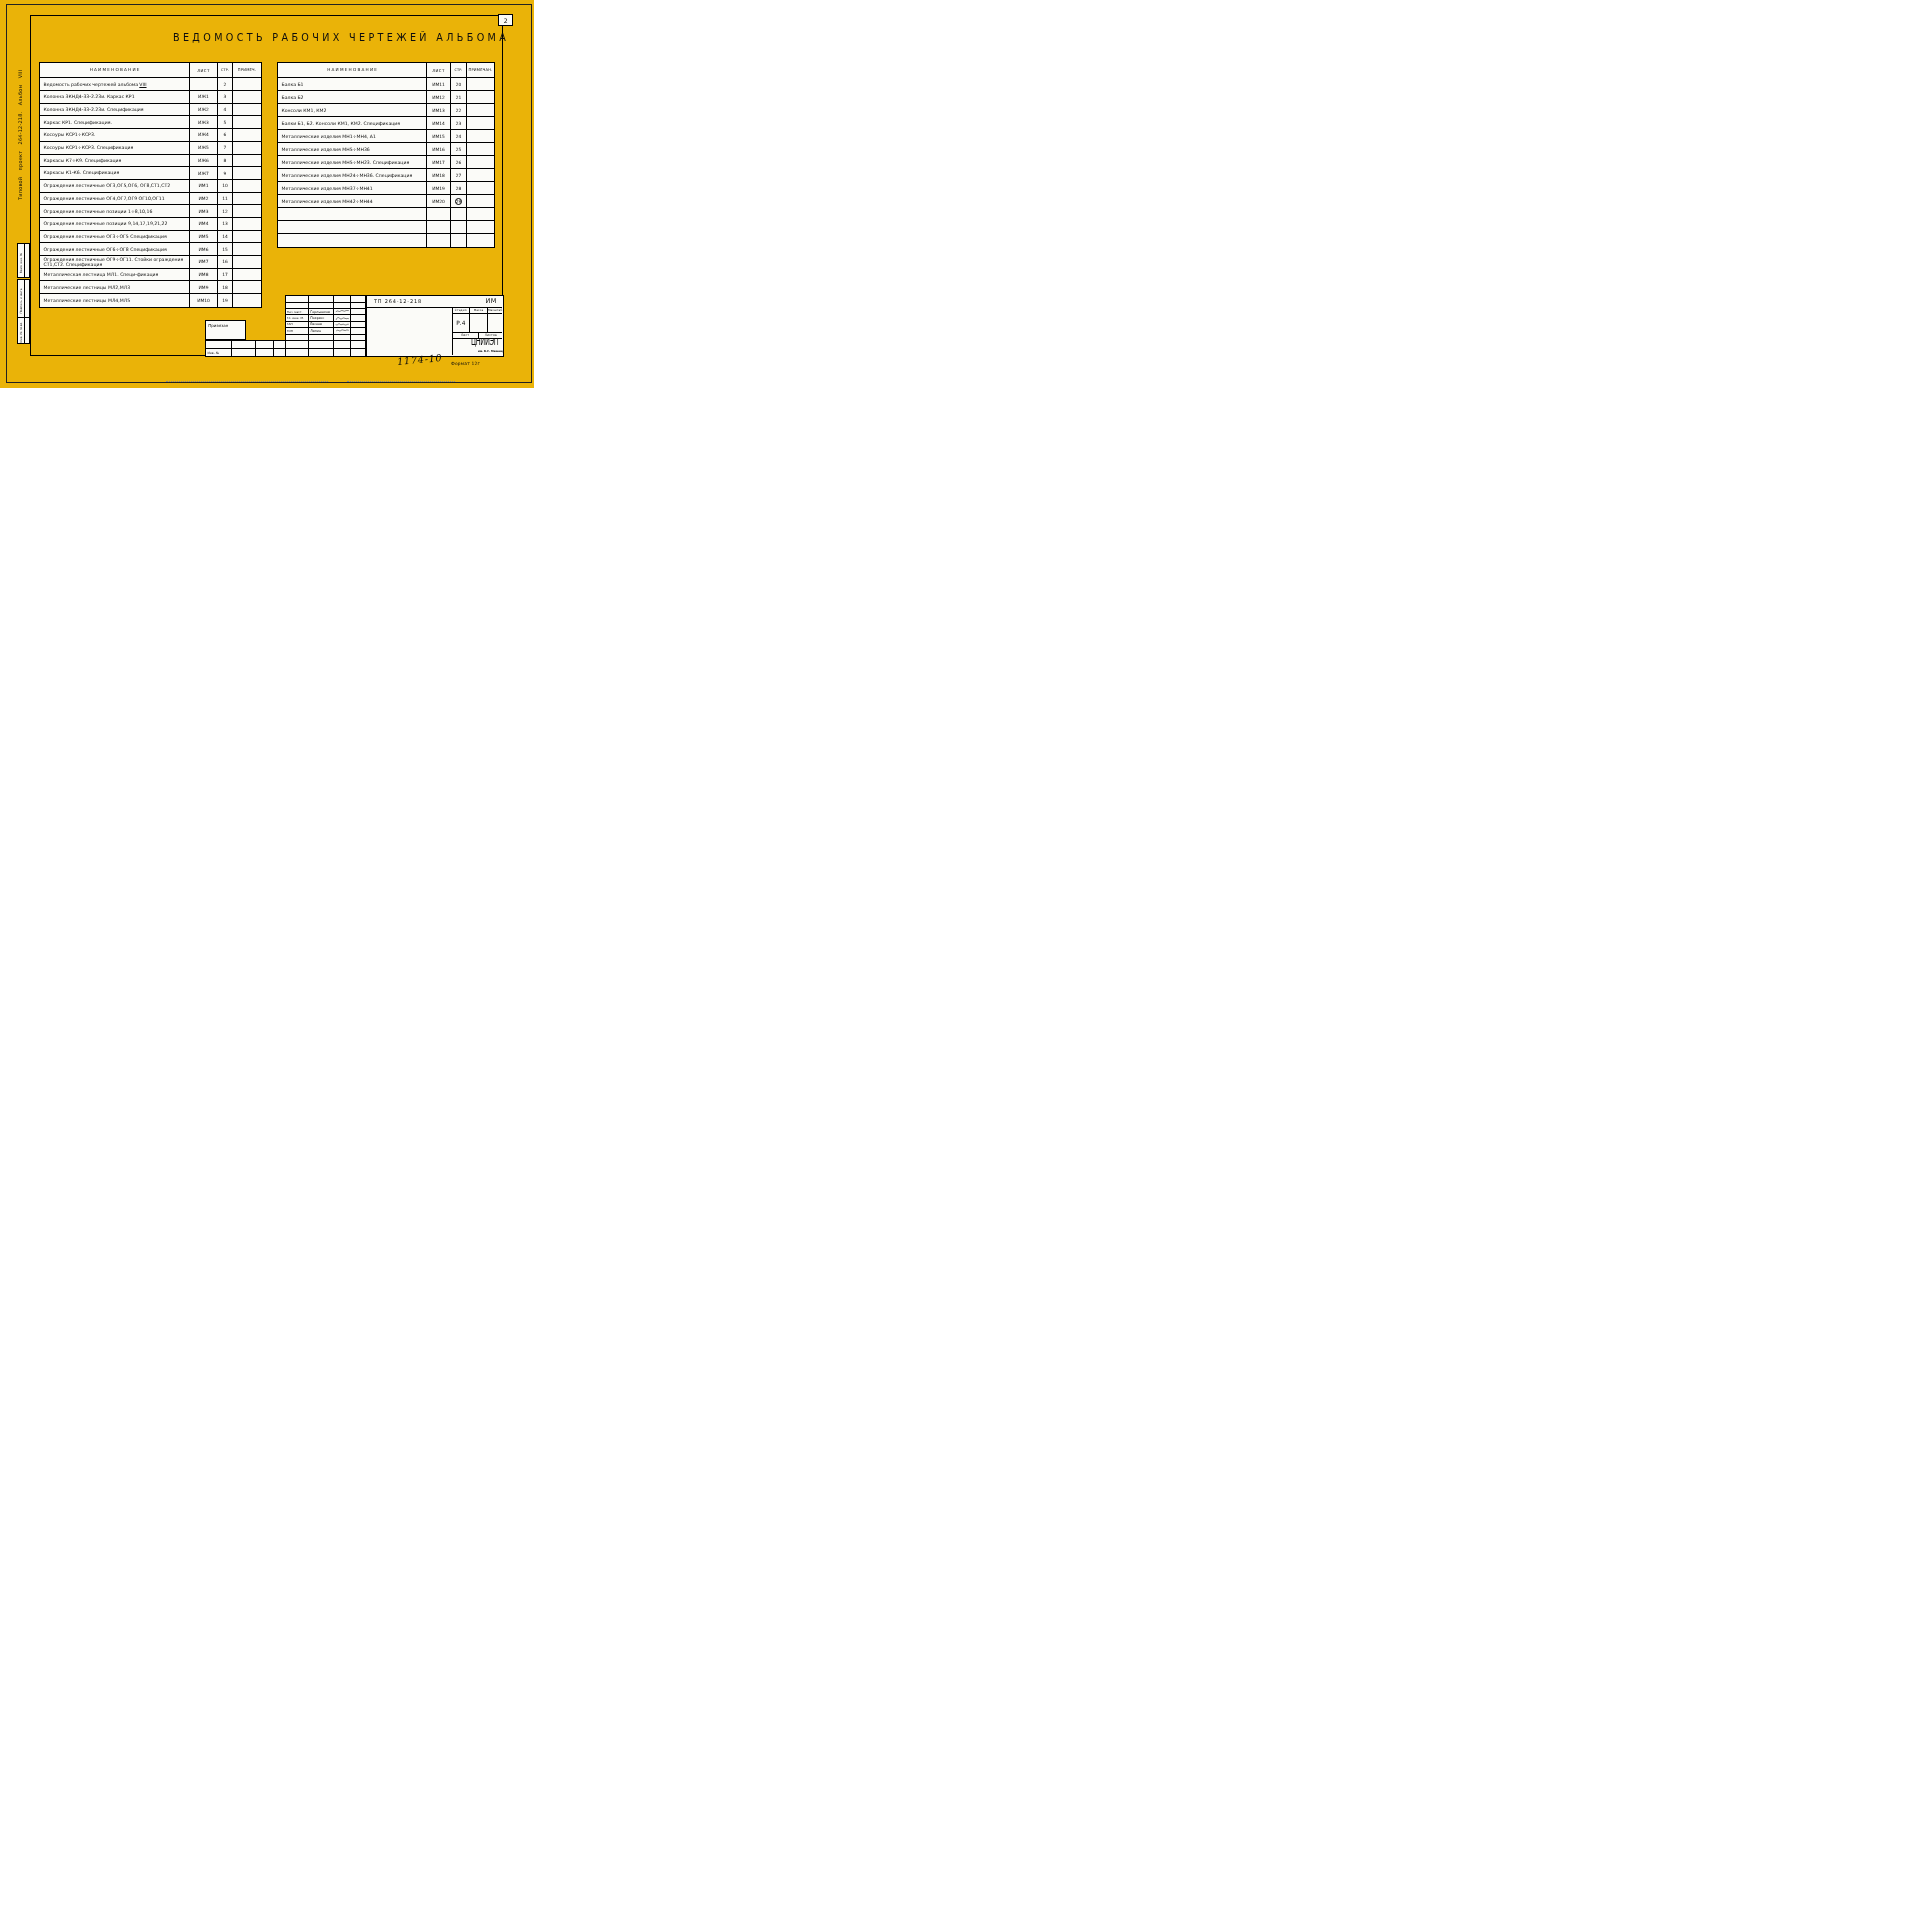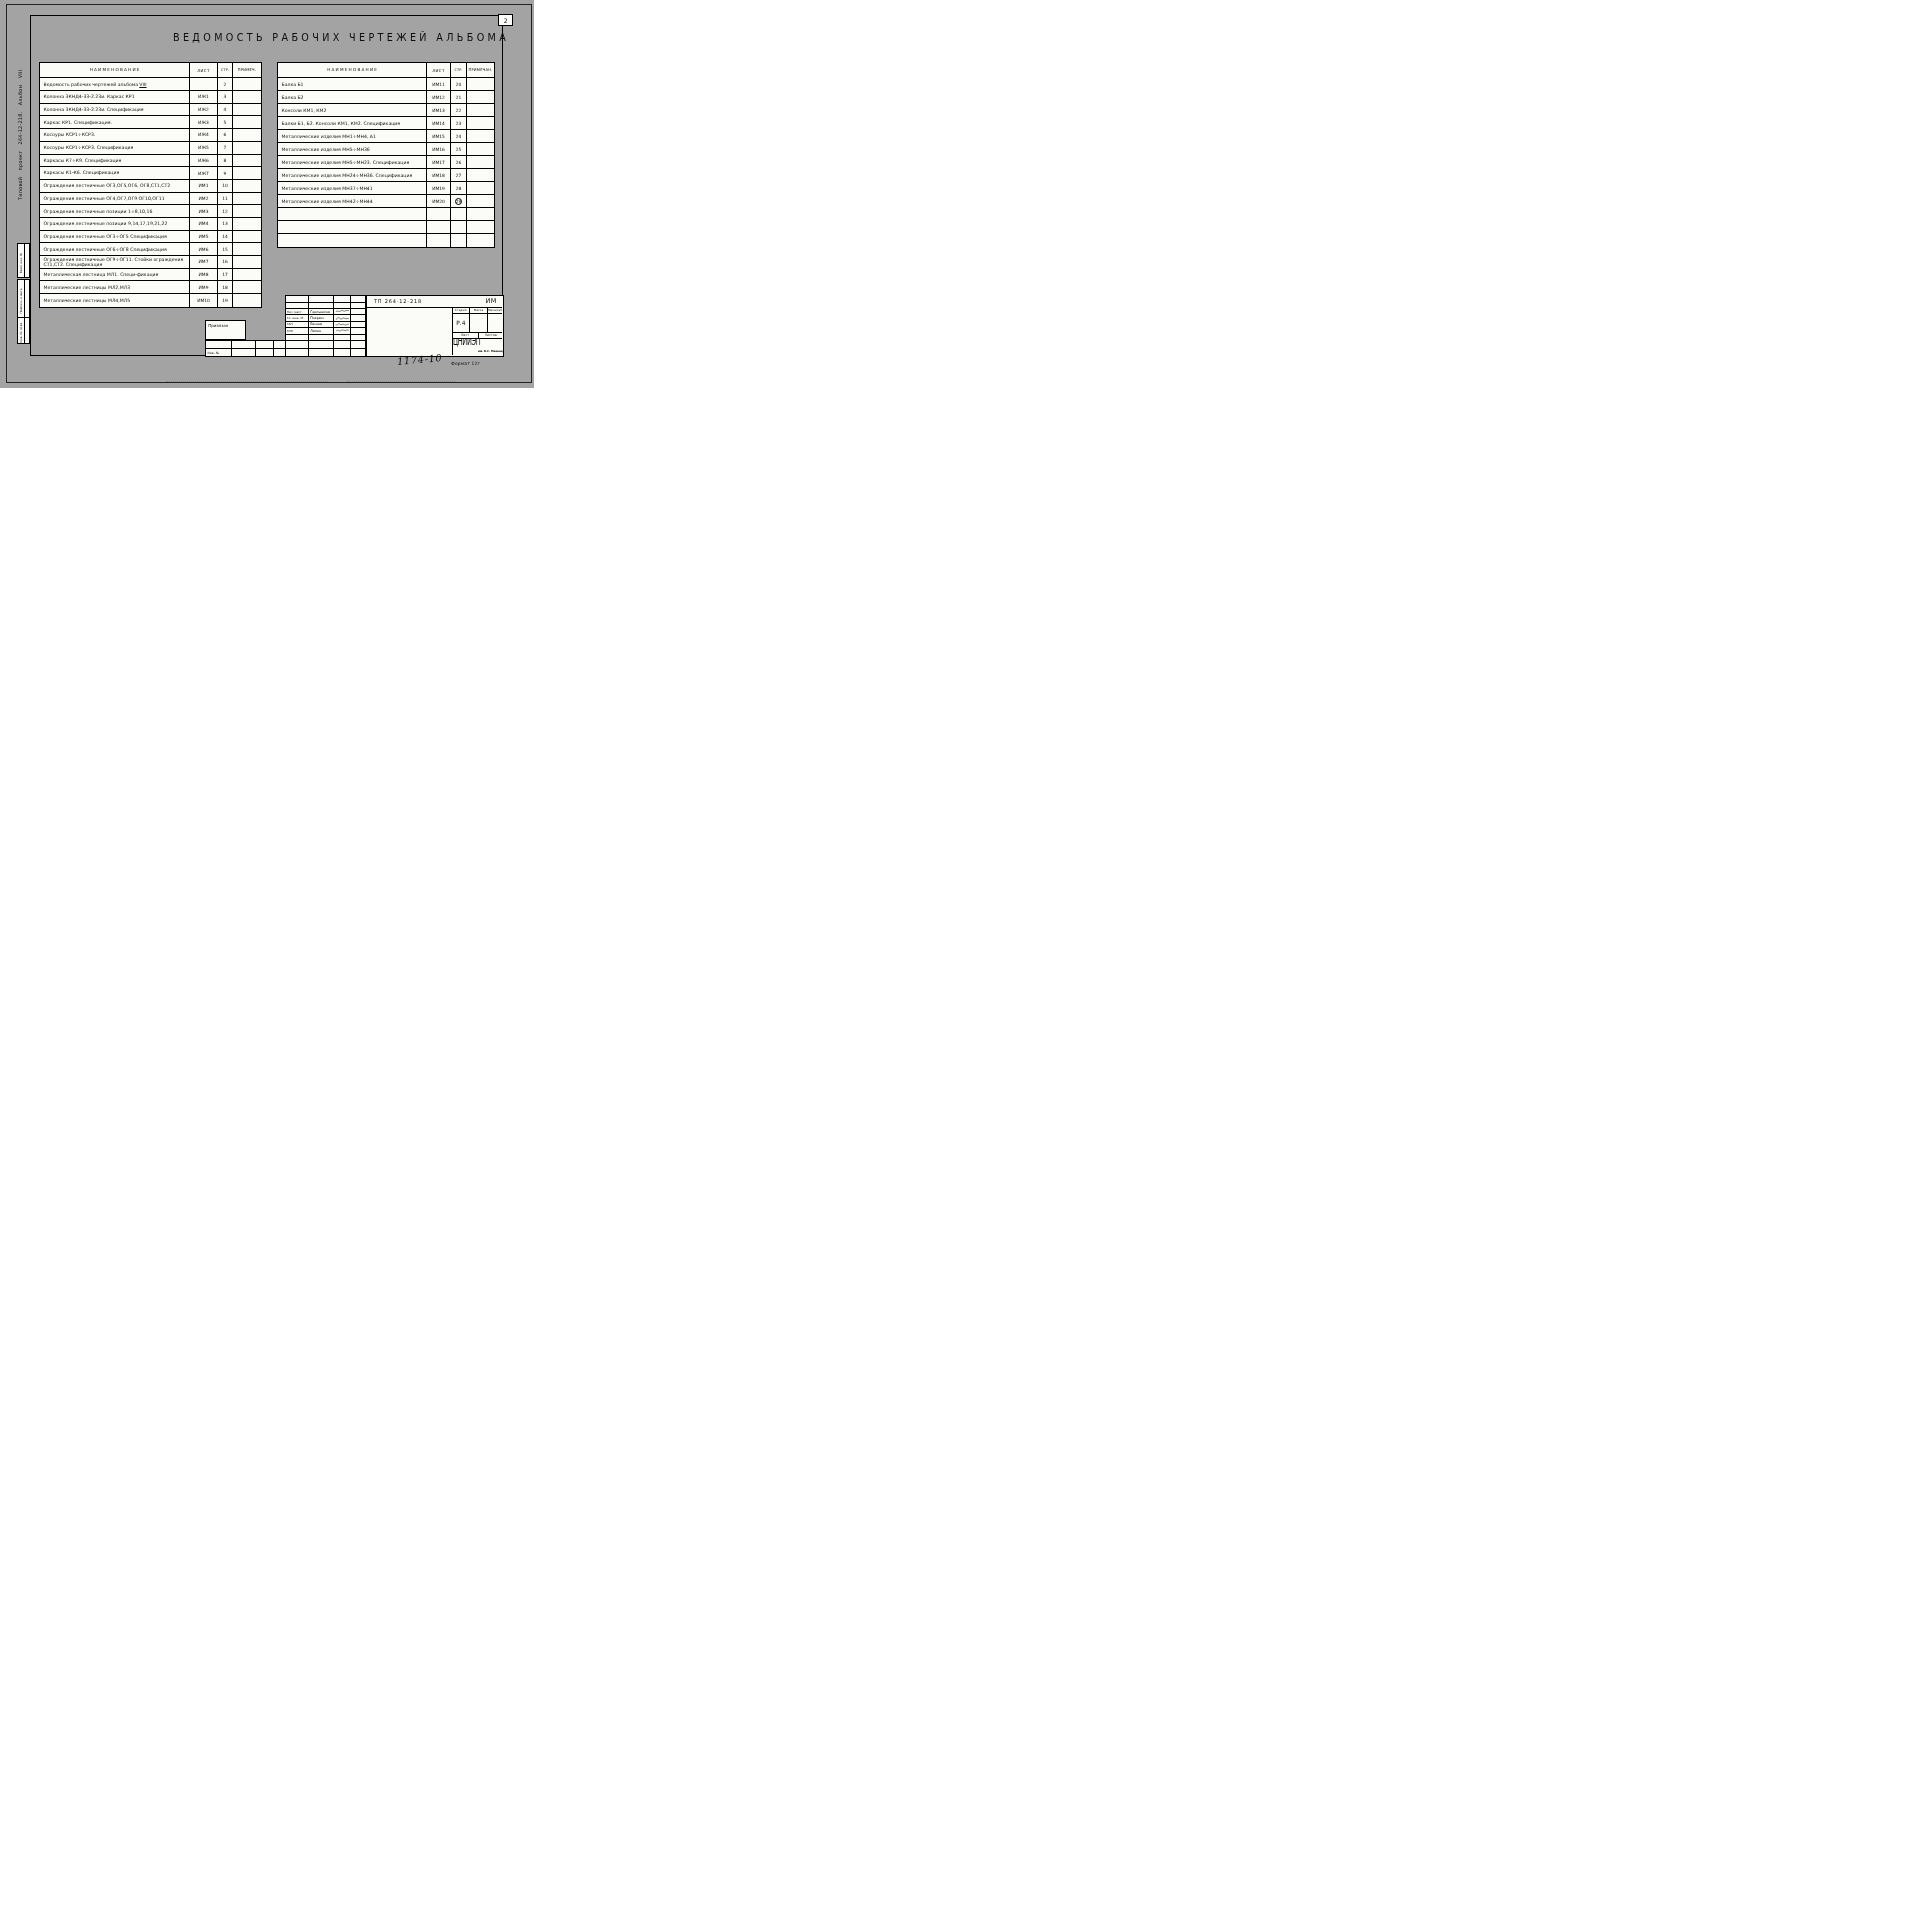--- a/index.html
+++ b/index.html
@@ -1,19 +1,19 @@
 <!DOCTYPE html>
 <html style="font-size:6.2px"><head>
 <meta charset="utf-8">
 <style>
   * { box-sizing: border-box; margin: 0; padding: 0; }
   html,body { background:#ffffff; }
   .sheet {
     position: relative; width: 534px; height: 388px;
-    background: #a3a3a3; color:#0d0d0d;
+    background: #eab308; color:#0d0d0d;
     font-family: "DejaVu Sans", sans-serif; overflow: hidden;
   }
   .outer-border { position:absolute; left:5.8px; top:4.2px; width:526px; height:379px; border:0.6px solid #222; }
   .frame { position:absolute; left:30px; top:15.4px; width:473px; height:341px; border:1.2px solid #000; }
 
   .pagenum-box { position:absolute; left:498px; top:14px; width:15.4px; height:12.3px; border:1px solid #000;
     background:#fbfbf8; display:flex; align-items:center; justify-content:center; font-size:6.2px; }
 
   .title { position:absolute; left:173px; top:32px; width:223px; text-align:center;
     font-size:9.6px; letter-spacing:0.35em; white-space:nowrap; }
@@ -69,21 +69,21 @@
   .srow { display:flex; border-bottom:0.7px solid #000; }
   .srow:last-child { border-bottom:none; }
   .srow > div { border-right:0.7px solid #000; display:flex; align-items:center; overflow:hidden; }
   .srow > div:last-child { border-right:none; }
   .srole { width:23px; font-size:2.9px; padding-left:0.8px; white-space:nowrap; }
   .sname { width:25px; font-size:3.3px; padding-left:1.2px; white-space:nowrap; }
   .ssig  { width:17px; justify-content:center; }
   .slast { flex:1; }
 
   
-  .tb { position:absolute; left:366px; top:295px; width:138px; height:62px; border:1.2px solid #000; background:#fbfbf8; }
+  .tb { position:absolute; left:366px; top:295px; width:138px; height:62px; border:1.2px solid #000; background:#fbfbf8;text-align:right; }
   .tb .ln { position:absolute; background:#000; }
   .tb .t-code { position:absolute; left:7px; top:1.9px; font-size:5px; letter-spacing:0.8px; }
   .tb .t-album { position:absolute; right:6.2px; top:1.2px; font-size:6.5px; letter-spacing:0.4px; }
   .tb .sh { position:absolute; font-size:2.9px; display:flex; align-items:center; justify-content:center; letter-spacing:0.1px; }
   .tb .stage-val { position:absolute; left:85px; top:18.5px; width:17.7px; height:17px; display:flex;
     align-items:center; justify-content:center; font-size:5.8px; }
   .tb .org { position:absolute; left:86px; top:42px; width:51px; height:17px; overflow:hidden; }
   .tb .org .big { font-size:8px; letter-spacing:-0.4px; display:inline-block; transform:scaleY(1.25) scaleX(0.82); transform-origin:left bottom; }
   .tb .org .small { font-size:2.7px; font-weight:bold; position:absolute; left:25px; bottom:2.3px; white-space:nowrap; }
 

